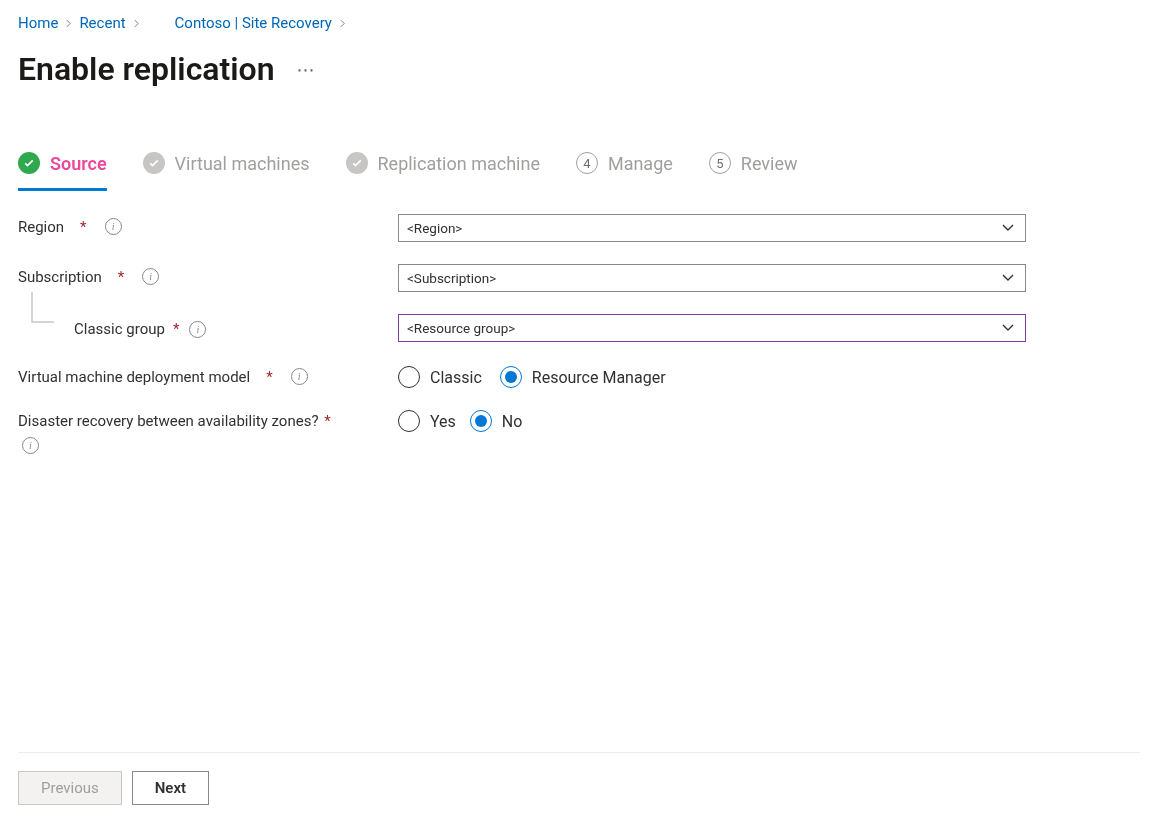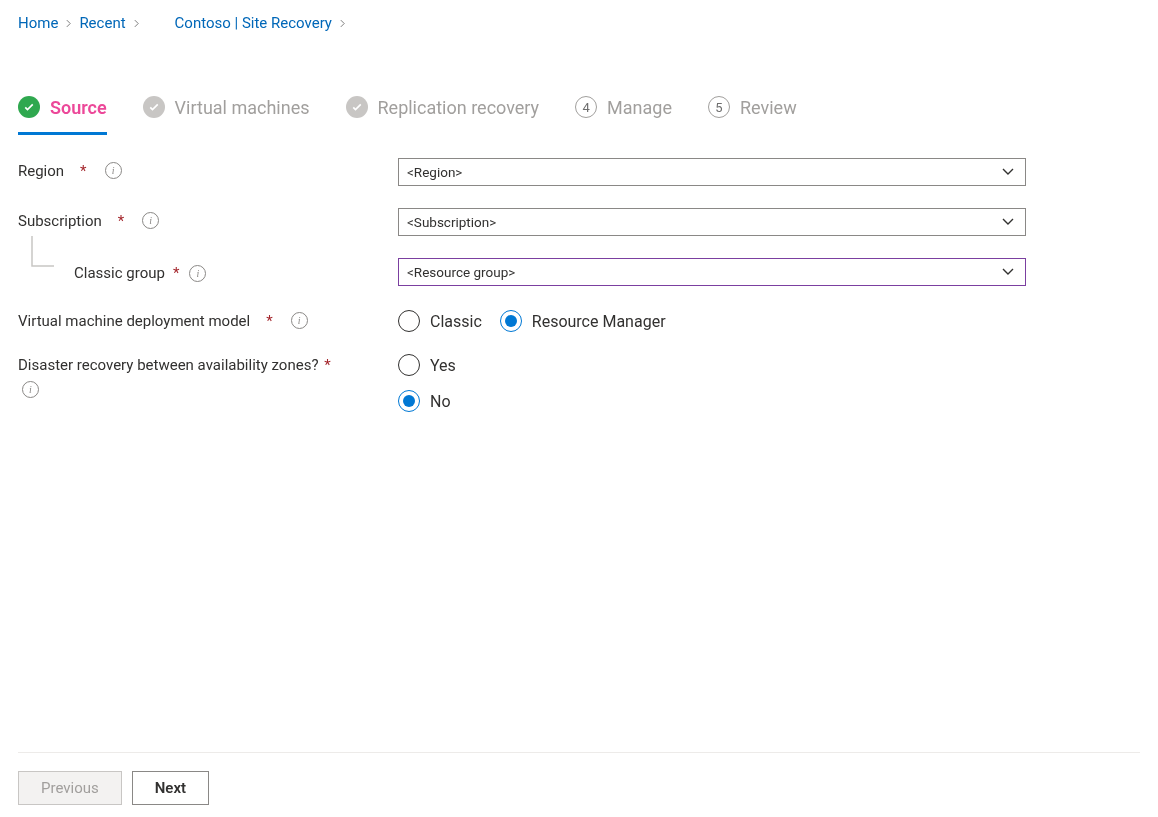--- a/index.html
+++ b/index.html
@@ -202,21 +202,21 @@
     border-color: #0078d4;
   }
   .radio.selected .dot {
     width: 12px;
     height: 12px;
     border-radius: 50%;
     background: #0078d4;
   }
   .radio-vertical {
     display: flex;
-    flex-direction: column;
+    flex-direction: row;
     gap: 14px;
     padding-top: 0;
   }
   
   .footer {
     margin-top: auto;
     border-top: 1px solid #edebe9;
     padding: 18px 0 12px 0;
     display: flex;
     gap: 10px;
@@ -262,20 +262,24 @@
     </span>
     <span style="width:22px"></span>
     <a href="#">Contoso  | Site Recovery</a>
     <span class="chev">
       <svg width="9" height="9" viewBox="0 0 10 16">
           <path d="M2 2l6 6-6 6" fill="none" stroke="#6e6e6e" stroke-width="1.6"></path>
         </svg>
     </span>
   </div>
 
+  <div class="title-row">
+    <div class="title">Enable replication</div>
+    <div class="more">⋯</div>
+  </div>
 
   <div class="steps">
     <div class="step active">
       <span class="circle green">
         <svg viewBox="0 0 16 16">
             <path d="M3 8.5l3 3 7-7" fill="none" stroke="#fff" stroke-width="2.2"></path>
           </svg>
       </span>
       <span>Source</span>
     </div>
@@ -286,21 +290,21 @@
           </svg>
       </span>
       <span>Virtual machines</span>
     </div>
     <div class="step">
       <span class="circle gray">
         <svg viewBox="0 0 16 16">
             <path d="M3 8.5l3 3 7-7" fill="none" stroke="#fff" stroke-width="2.2"></path>
           </svg>
       </span>
-      <span>Replication recovery</span>
+      <span>Replication machine</span>
     </div>
     <div class="step">
       <span class="circle outline">4</span>
       <span>Manage</span>
     </div>
     <div class="step">
       <span class="circle outline">5</span>
       <span>Review</span>
     </div>
   </div>

